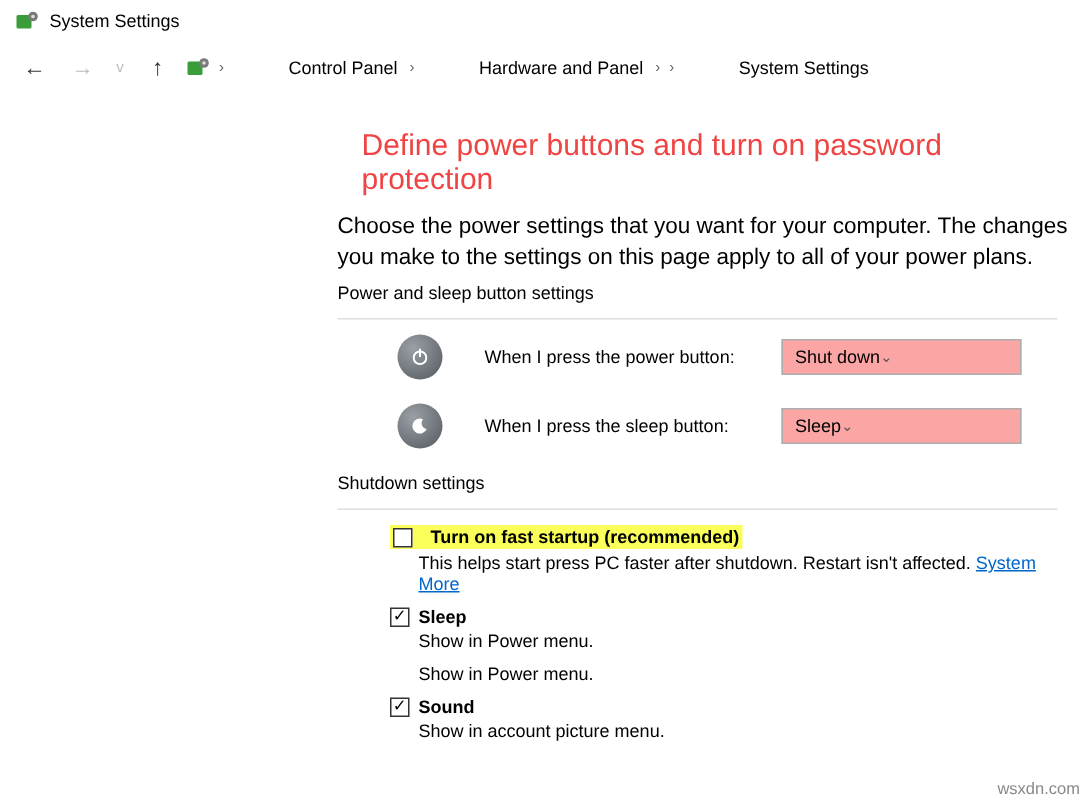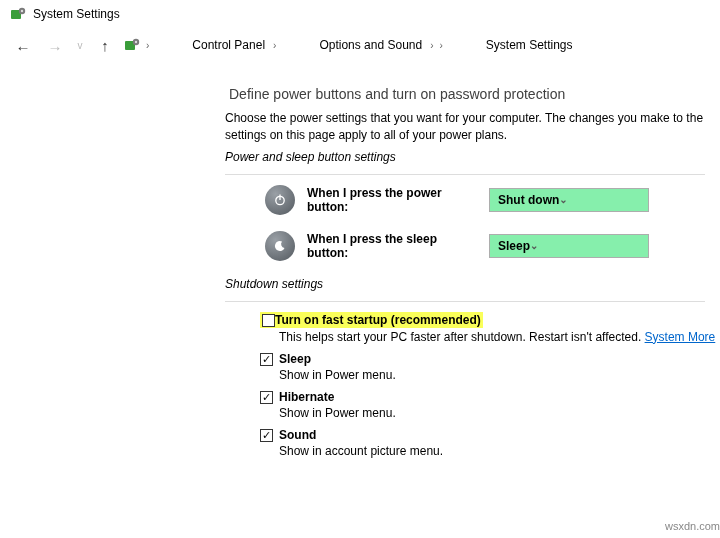--- a/index.html
+++ b/index.html
@@ -47,78 +47,76 @@
       align-items: center;
       gap: 6px;
       font-size: 12px;
     }
     .bc-item { padding: 3px 2px; margin-left: 35px; }
     .bc-sep { color: #666; font-size: 10px; }
     .content {
       padding: 20px 0 0 225px;
     }
     h1 {
-      color: #404040;
-      font-size: 14px;
+      color: #ef4444;
+      font-size: 20px;
       font-weight: 400;
-      margin: 0 0 8px 4px;
+      margin: 0 0 8px 16px;
     }
     .desc {
-      font-size: 12px;
+      font-size: 15px;
       margin-bottom: 4px;
       line-height: 1.4;
     }
     .section-title {
       font-size: 12px;
       margin: 6px 16px 10px 0;
-      font-style: italic;
     }
     .button-row {
       display: flex;
       align-items: center;
-      gap: 12px;
+      gap: 28px;
       margin: 0 0 16px 40px;
-      font-weight: bold;
     }
     .circle-icon {
       width: 30px; height: 30px;
       border-radius: 50%;
       background: radial-gradient(circle at 35% 30%, #9aa0a6, #52585e);
       display: flex; align-items: center; justify-content: center;
       color: #fff;
     }
     .label-col {
       width: 170px;
       font-size: 12px;
     }
     .select-box {
       width: 160px;
       height: 24px;
       border: 1px solid #adadad;
-      background: #86efac;
+      background: #fca5a5;
       display: flex;
       align-items: center;
       padding: 0 16px 0 8px;
       font-size: 12px;
     }
     .caret { font-size: 10px; color: #555;}
     .hr {
       border-bottom: 1px solid #ddd;
       margin: 4px 0 10px 0;
       width: 480px;
     }
     .shutdown-block {
       margin-left: 35px;
     }
     .highlight {
       background: #faff5a;
       display: inline-flex;
       align-items: center;
       padding: 1px 2px;
-      gap: 0;
+      gap: 12px;
       font-weight: 700;
     }
     .cb-row {
       display: flex;
       align-items: flex-start;
       gap: 6px;
       margin-bottom: 2px;
     }
     .cb {
       width: 13px; height: 13px;
@@ -174,21 +172,21 @@
     <span class="bc-icon sysicon">
       <svg width="16" height="16" viewBox="0 0 16 16">
         <rect x="1" y="4" width="10" height="9" rx="1" fill="#3a9d3a"></rect>
         <circle cx="12" cy="5" r="3.2" fill="#7a7a7a"></circle>
         <circle cx="12" cy="5" r="1.2" fill="#ddd"></circle>
       </svg>
     </span>
     <span class="bc-sep">›</span>
     <span class="bc-item">Control Panel</span>
     <span class="bc-sep">›</span>
-    <span class="bc-item">Options and Sound</span>
+    <span class="bc-item">Hardware and Panel</span>
     <span class="bc-sep">›</span>
     <span class="bc-sep">›</span>
     <span class="bc-item">System Settings</span>
   </div>
 </div>
 
 <div class="content">
   <h1>Define power buttons and turn on password protection</h1>
   <div class="desc">Choose the power settings that you want for your computer. The changes you make to the settings on this page apply to all of your power plans.</div>
 
@@ -226,33 +224,29 @@
   <div class="hr"></div>
 
   <div class="shutdown-block">
     <div class="cb-row">
       <span class="highlight">
         <span class="cb"></span>
         <span class="opt-title">Turn on fast startup (recommended)</span>
       </span>
     </div>
     <div class="opt-desc">
-      <span>This helps start your PC faster after shutdown. Restart isn't affected. </span><span class="link">System More</span>
+      <span>This helps start press PC faster after shutdown. Restart isn't affected. </span><span class="link">System More</span>
     </div>
 
     <div class="cb-row">
       <span class="cb checked"></span>
       <span class="opt-title">Sleep</span>
     </div>
     <div class="opt-desc">Show in Power menu.</div>
 
-    <div class="cb-row">
-      <span class="cb checked"></span>
-      <span class="opt-title">Hibernate</span>
-    </div>
     <div class="opt-desc">Show in Power menu.</div>
 
     <div class="cb-row">
       <span class="cb checked"></span>
       <span class="opt-title">Sound</span>
     </div>
     <div class="opt-desc">Show in account picture menu.</div>
   </div>
 </div>
 

